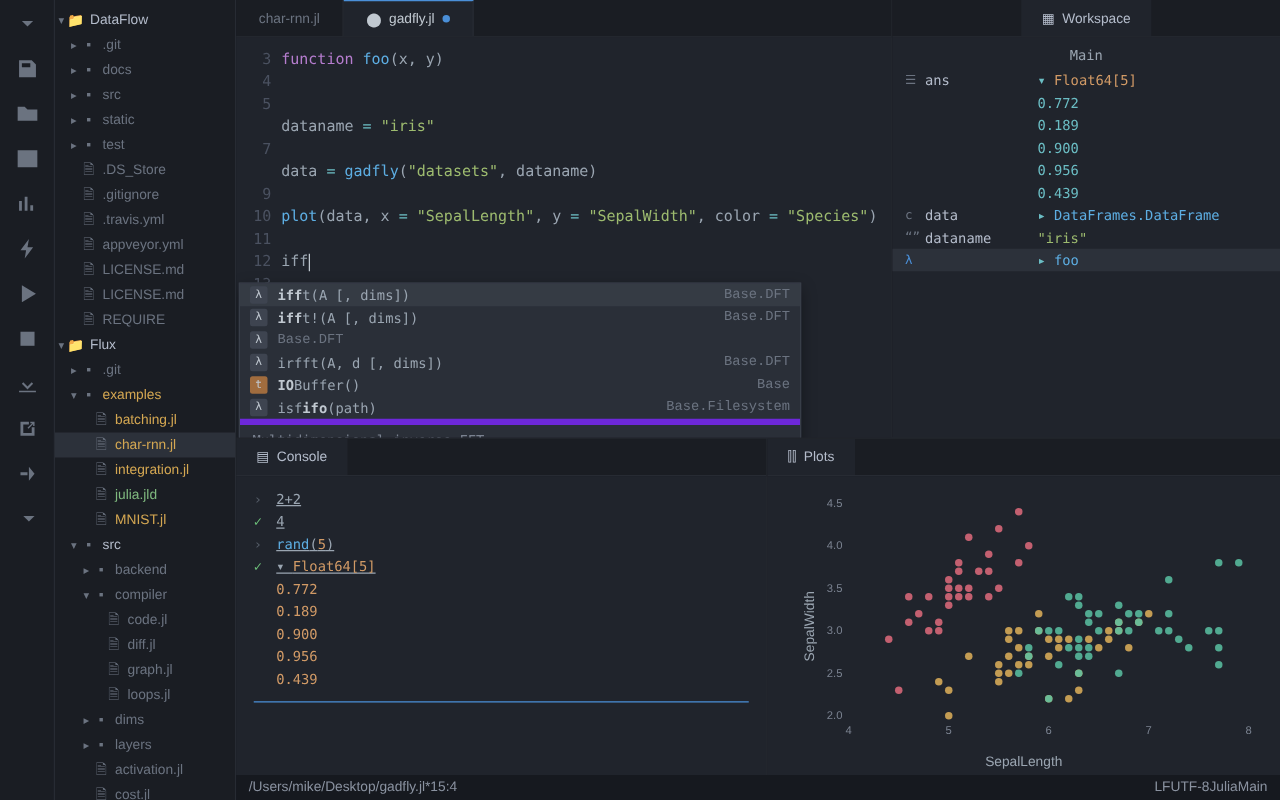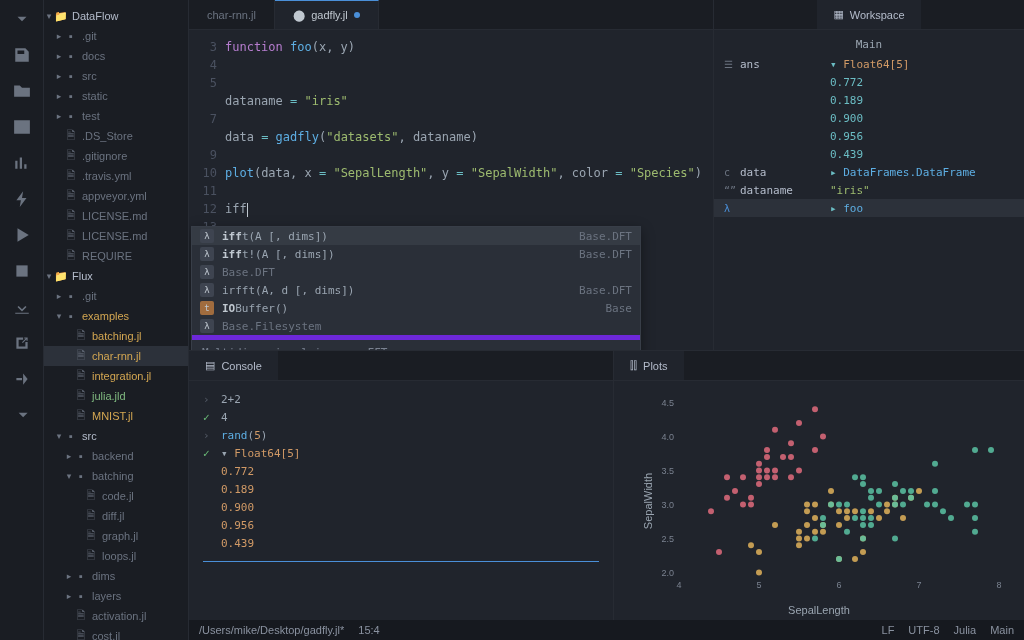--- a/index.html
+++ b/index.html
@@ -73,50 +73,50 @@
   position: absolute; top: 196px; left: 2px; width: 450px;
   background: #2a2f38; border: 1px solid #383e48; font-size: 11px;
   box-shadow: 0 4px 12px rgba(0,0,0,0.4);
 }
 .ac-row { display: flex; align-items: center; height: 18px; padding: 0 8px; }
 .ac-row.sel { background: #353b44; }
 .ac-icon { width: 14px; height: 14px; background: #3e4450; color: #c0c8d0; font-size: 9px; display: inline-flex; align-items: center; justify-content: center; margin-right: 8px; border-radius: 2px; }
 .ac-icon.t { background: #a06c3e; }
 .ac-text { flex: 1; color: #9aa5b1; }
 .ac-text b { color: #c0c8d0; font-weight: 600; }
-.ac-src { color: #6b7380; }
+.ac-src { color: #6b7380; font-family: Liberation Mono, monospace; }
 .ac-doc { padding: 6px 10px; color: #7a8290; border-top: 5px solid #6d28d9; }
 .workspace { width: 310px; display: flex; flex-direction: column; background: #1a1d23; }
 .panel-tabbar { height: 30px; display: flex; background: #1a1d23; border-bottom: 1px solid #272b33; align-items:center; justify-content:center; }
 .panel-tab { padding: 0 16px; height: 100%; display: flex; align-items: center; gap: 6px; color: #b4bccb; font-size: 11px; cursor:pointer; }
 .panel-tab.active { background: #20242c; }
 .ws-body { flex: 1; background: #20242c; font-family: Menlo, Consolas, monospace; font-size: 11px; padding: 4px 0; }
 .ws-head { text-align: center; color: #9aa5b1; padding: 4px 0; }
 .ws-row { display: flex; align-items: center; height: 18px; padding: 0 10px; }
 .ws-icon { width: 16px; color: #6b7380; font-size: 10px; }
 .ws-name { width: 90px; color: #b4bccb; }
 .ws-val { color: #6bbdc4; }
 .ws-val .type { color: #d19a66; }
 .ws-val .foo { color: #5daee3; }
 .bottom-row { height: 270px; display: flex; border-top: 1px solid #272b33; }
 .console-pane { flex: 1; display: flex; flex-direction: column; border-right: 1px solid #272b33; }
 .console-body { flex: 1; background: #20242c; font-family: Menlo, monospace; font-size: 11px; padding: 10px 14px; line-height: 18px; }
 .con-line { display: flex; gap: 8px; }
 .con-mark { width: 10px; color: #555c68; }
 .con-mark.ok { color: #6bbd78; }
-.con-text { color: #9aa5b1; }
+.con-text { color: #9aa5b1; text-decoration: underline; }
 .con-text .num { color: #d19a66; }
 .con-text .type { color: #d19a66; }
 .console-body .indent { padding-left: 18px; color: #d19a66; }
 .con-input-line { margin-top: 8px; border-top: 1px solid #4a8fd8; }
 .plots-pane { width: 410px; display: flex; flex-direction: column; }
 .plot-area { flex: 1; background: #20242c; position: relative; padding: 10px 10px 26px 40px; }
 .plot-svg { width: 100%; height: 100%; }
 .axis-label { position: absolute; color: #9aa5b1; font-size: 11px; }
-.status-bar { height: 20px; background: #16191f; display: flex; align-items: center; padding: 0 10px; font-size: 11px; color: #8a92a0; gap: 14px; }
+.status-bar { height: 20px; background: #16191f; display: flex; align-items: center; padding: 0 10px; font-size: 11px; color: #8a92a0; }
 .status-bar .spacer { flex: 1; }
 </style>
 </head>
 <body>
 
 <div class="activity-bar">
   <svg class="icon" viewBox="0 0 16 16">
       <path d="M4 6l4 4 4-4z"></path>
     </svg>
   <svg class="icon" viewBox="0 0 16 16">
@@ -291,21 +291,21 @@
       <div class="tree-row">
     <span class="tree-indent" style="width:20px"></span>
     <span class="tree-chevron">▸</span>
     <span class="tree-icon">▪</span>
     <span class="tree-label dim">backend</span>
       </div>
       <div class="tree-row">
     <span class="tree-indent" style="width:20px"></span>
     <span class="tree-chevron">▾</span>
     <span class="tree-icon">▪</span>
-    <span class="tree-label dim">batching</span>
+    <span class="tree-label dim">compiler</span>
       </div>
       <div class="tree-row">
     <span class="tree-indent" style="width:30px"></span>
     <span class="tree-chevron"></span>
     <span class="tree-icon">🗎</span>
     <span class="tree-label dim">code.jl</span>
       </div>
       <div class="tree-row">
     <span class="tree-indent" style="width:30px"></span>
     <span class="tree-chevron"></span>
@@ -398,20 +398,21 @@
     <span class="ac-text">irfft(A, d [, dims])</span>
               <span class="ac-src">Base.DFT</span>
             </div>
             <div class="ac-row">
     <span class="ac-icon t">t</span>
     <span class="ac-text"><b>IO</b>Buffer()</span>
               <span class="ac-src">Base</span>
             </div>
             <div class="ac-row">
     <span class="ac-icon ">λ</span>
+    <span class="ac-text">isf<b>ifo</b>(path)</span>
               <span class="ac-src">Base.Filesystem</span>
             </div>
             <div class="ac-doc">Multidimensional inverse FFT.</div>
           </div>
       </div>
     </div>
 
     <div class="workspace">
       <div class="panel-tabbar">
           <div class="panel-tab active">

